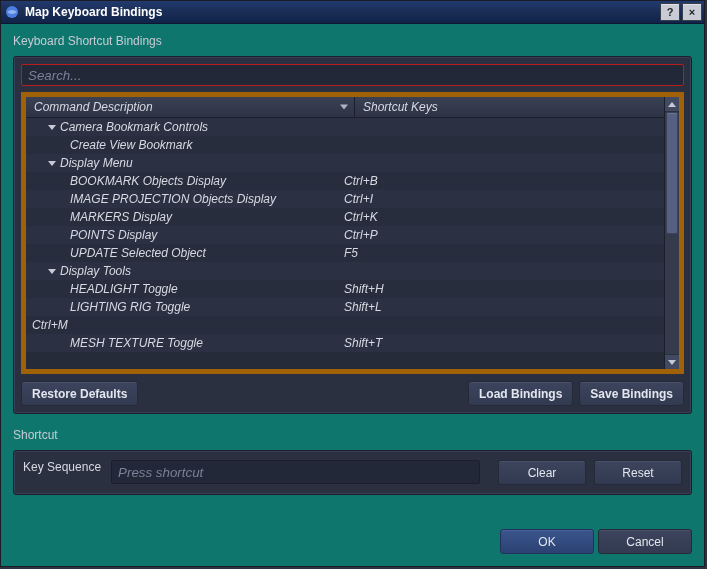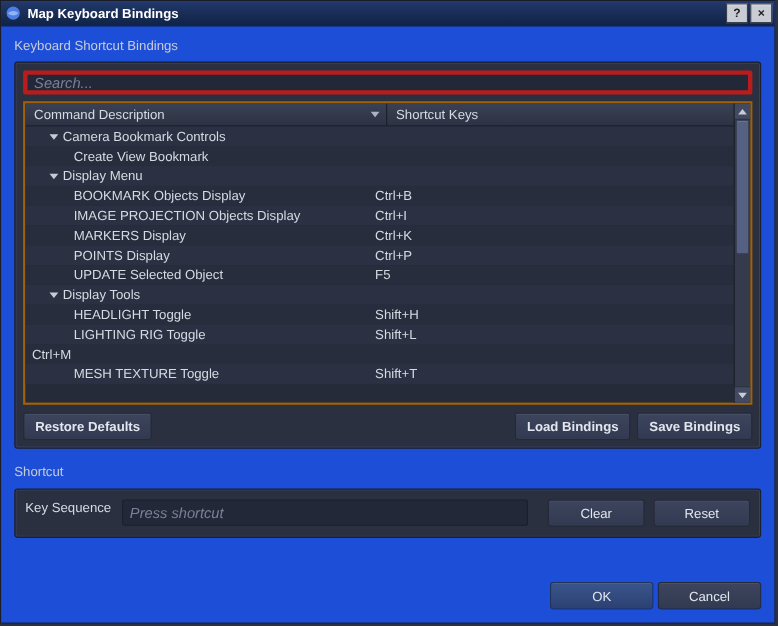--- a/index.html
+++ b/index.html
@@ -10,21 +10,21 @@
     font-family: "Segoe UI", Tahoma, Arial, sans-serif;
     font-size: 12px;
     color: #d6dae3;
     background: #2c3242;
     overflow: hidden;
   }
   .window {
     width: 705px;
     height: 567px;
     border: 1px solid #1a1d26;
-    background: #1d4ed8;
+    background: #0f766e;
     display: flex;
     flex-direction: column;
     box-sizing: border-box;
   }
   .titlebar {
     height: 22px;
     background: linear-gradient(to bottom, #213a6e 0%, #1a2e57 45%, #10244a 100%);
     display: flex;
     align-items: center;
     padding: 0 2px 0 4px;
@@ -52,35 +52,36 @@
     background: #2a3040;
     padding: 7px;
     margin-bottom: 14px;
     box-shadow: inset 0 0 0 1px #39415a;
   }
   .search {
     width: 100%;
     box-sizing: border-box;
     height: 22px;
     background: #232838;
-    border: 4px solid #b91c1c;
+    border: 1px solid #b91c1c;
     border-radius: 2px;
     padding: 0 6px;
     color: #d6dae3;
     font-style: italic;
     outline: none;
     margin-bottom: 6px;
   }
   .search::placeholder { color: #7b8196; font-style: italic; }
   .tree-wrap {
-    border: 2px solid #a16207;
+    border: 5px solid #a16207;
     background: #262b3a;
     height: 272px;
     position: relative;
     display: flex;
+    font-style: italic;
   }
   .tree-inner { flex: 1; overflow: hidden; }
   .tree-header {
     display: flex;
     height: 20px;
     background: linear-gradient(to bottom,#3a4154,#2d3344);
     border-bottom: 1px solid #1b1f2a;
     color: #d6dae3;
     font-size: 12px;
     align-items: stretch;

